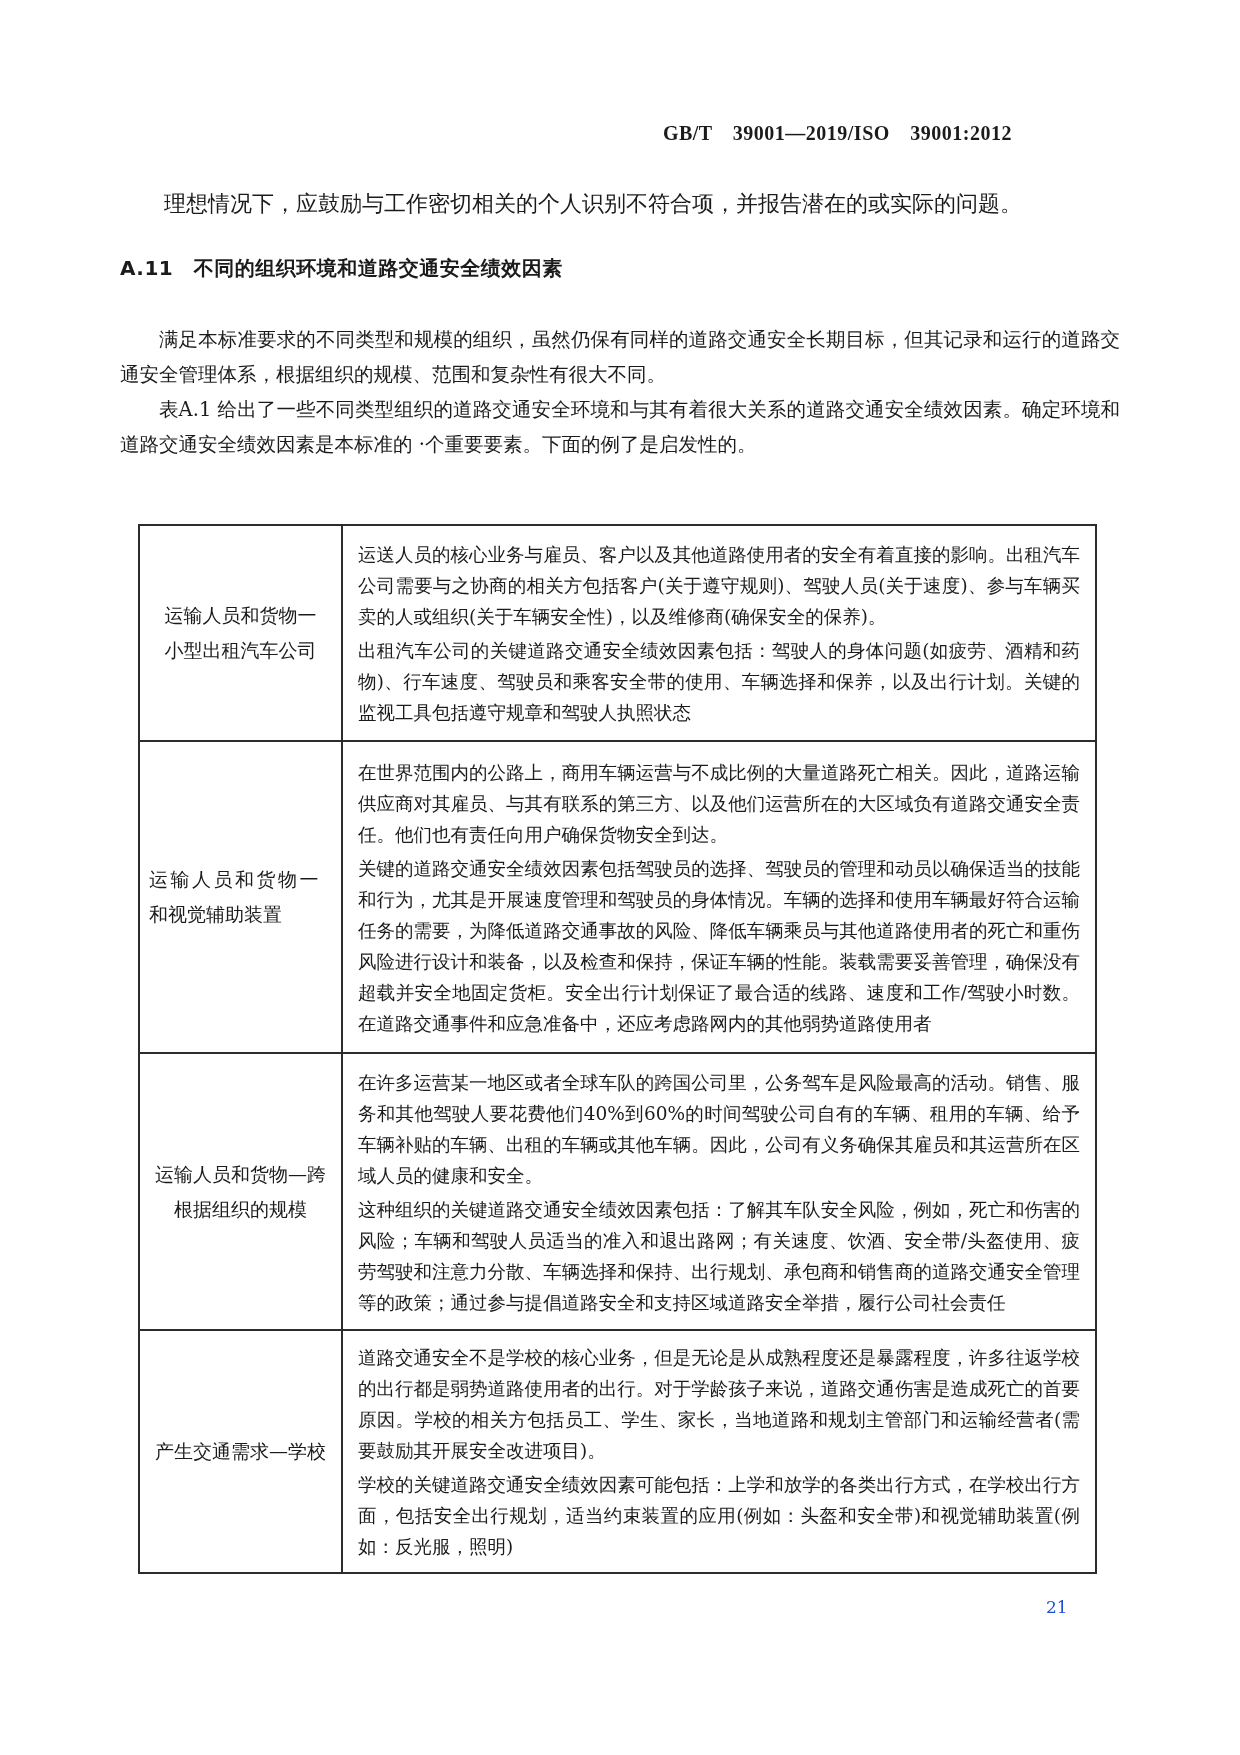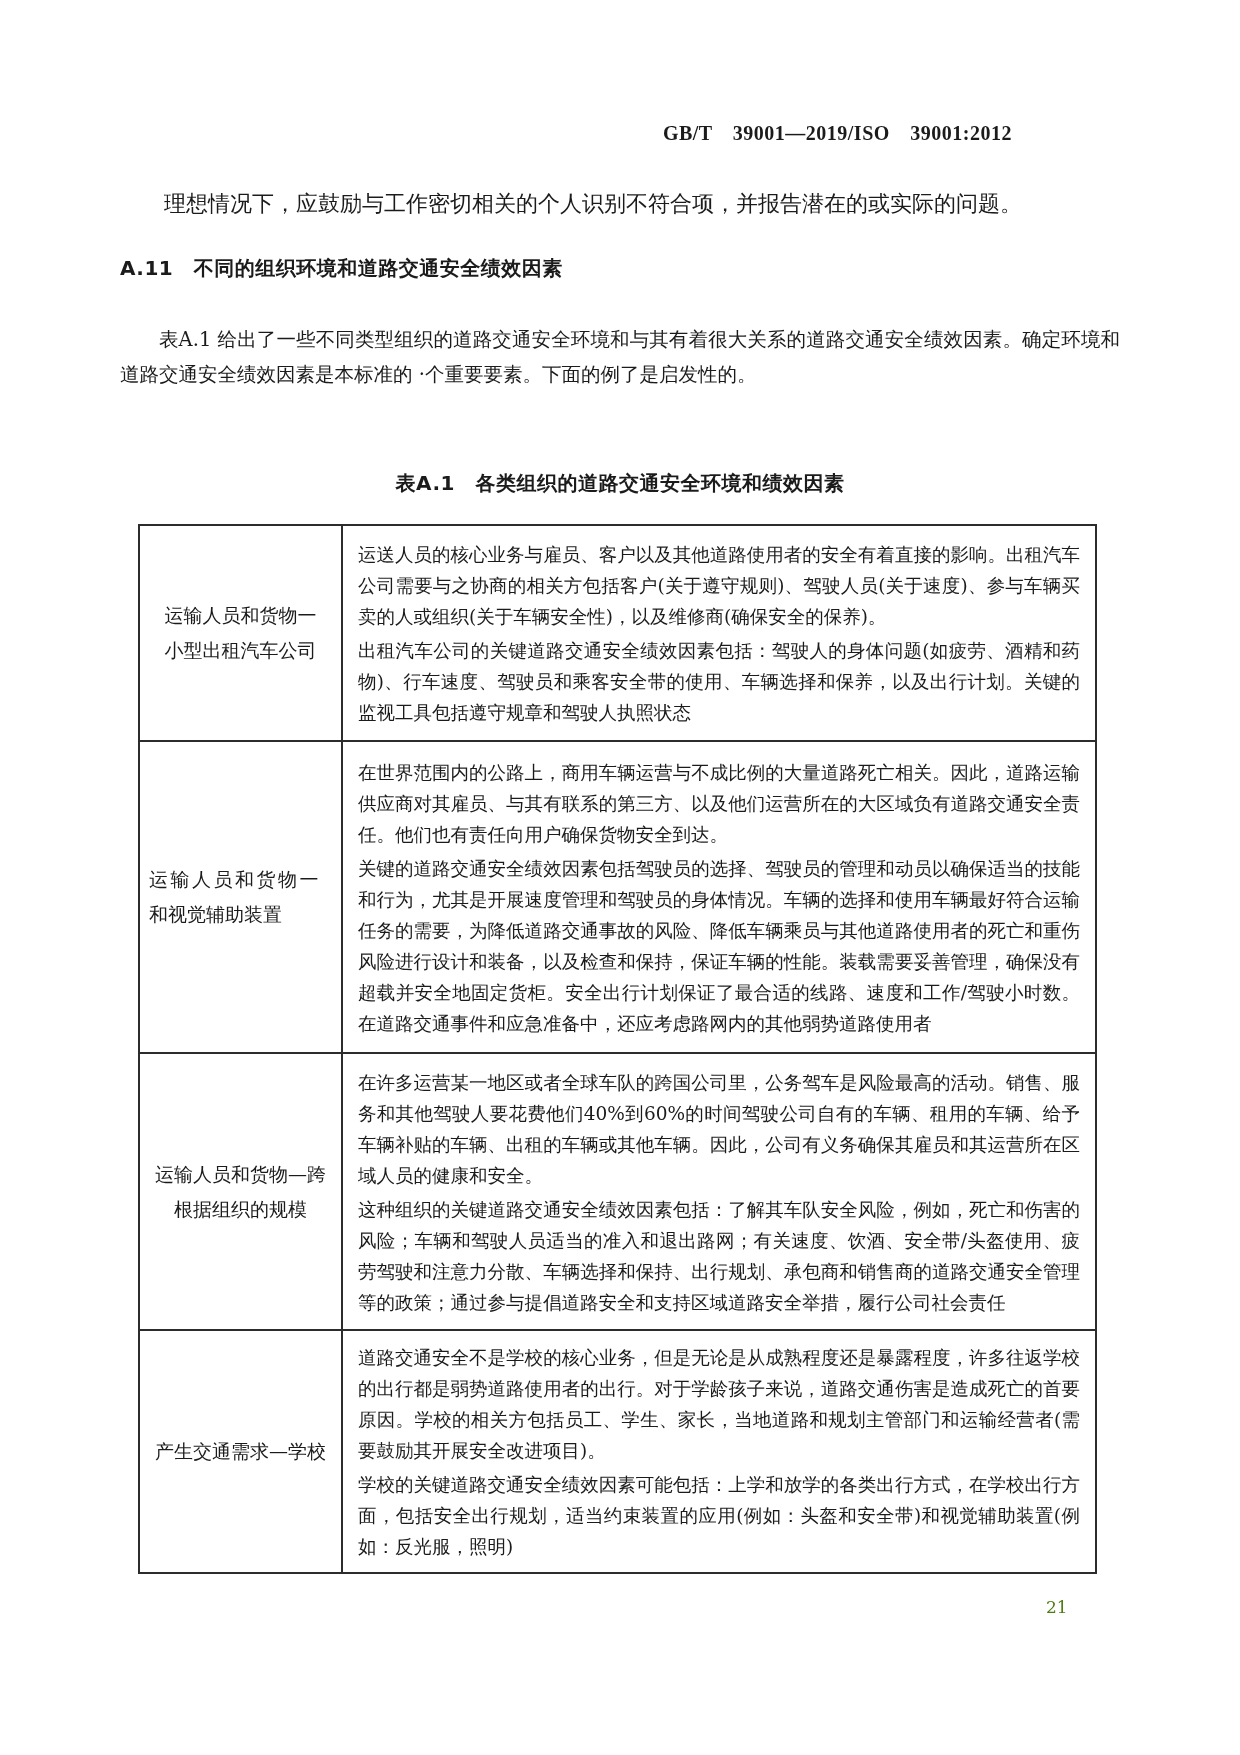--- a/index.html
+++ b/index.html
@@ -57,39 +57,39 @@
   .cat-line.spread{letter-spacing:2.5px;}
   td.desc{
     padding:11px 15px 10px 15px;
     font-size:18.5px;line-height:31px;
     text-align:justify;
   }
   td.desc p{margin:0 0 3px 0;}
   td.desc p:last-child{margin-bottom:0;}
   .page-number{
     position:absolute;top:1597px;left:1046px;
-    font-size:17px;color:#4d7c0f;
+    font-size:17px;color:#1d4ed8;
   }
 </style>
 </head>
 <body>
 
 <div class="page">
 
   <div class="doc-header">GB/T　39001—2019/ISO　39001:2012</div>
 
   <div class="intro-para">理想情况下，应鼓励与工作密切相关的个人识别不符合项，并报告潜在的或实际的问题。</div>
 
   <div class="section-heading">A.11　不同的组织环境和道路交通安全绩效因素</div>
 
   <div class="body-paras">
+    <p>满足本标准要求的不同类型和规模的组织，虽然仍保有同样的道路交通安全长期目标，但其记录和运行的道路交通安全管理体系，根据组织的规模、范围和复杂性有很大不同。</p>
     <p>表A.1 给出了一些不同类型组织的道路交通安全环境和与其有着很大关系的道路交通安全绩效因素。确定环境和道路交通安全绩效因素是本标准的 ·个重要要素。下面的例了是启发性的。</p>
   </div>
 
-  <div class="table-caption">表A.1　各类组织的道路交通安全环境和绩效因素</div>
 
   <table class="rts-table">
     <tbody>
       <tr style="height:216px;">
         <td class="cat">
           <span class="cat-line">运输人员和货物一</span>
           <span class="cat-line">小型出租汽车公司</span>
         </td>
         <td class="desc">
           <p>运送人员的核心业务与雇员、客户以及其他道路使用者的安全有着直接的影响。出租汽车公司需要与之协商的相关方包括客户(关于遵守规则)、驾驶人员(关于速度)、参与车辆买卖的人或组织(关于车辆安全性)，以及维修商(确保安全的保养)。</p>

